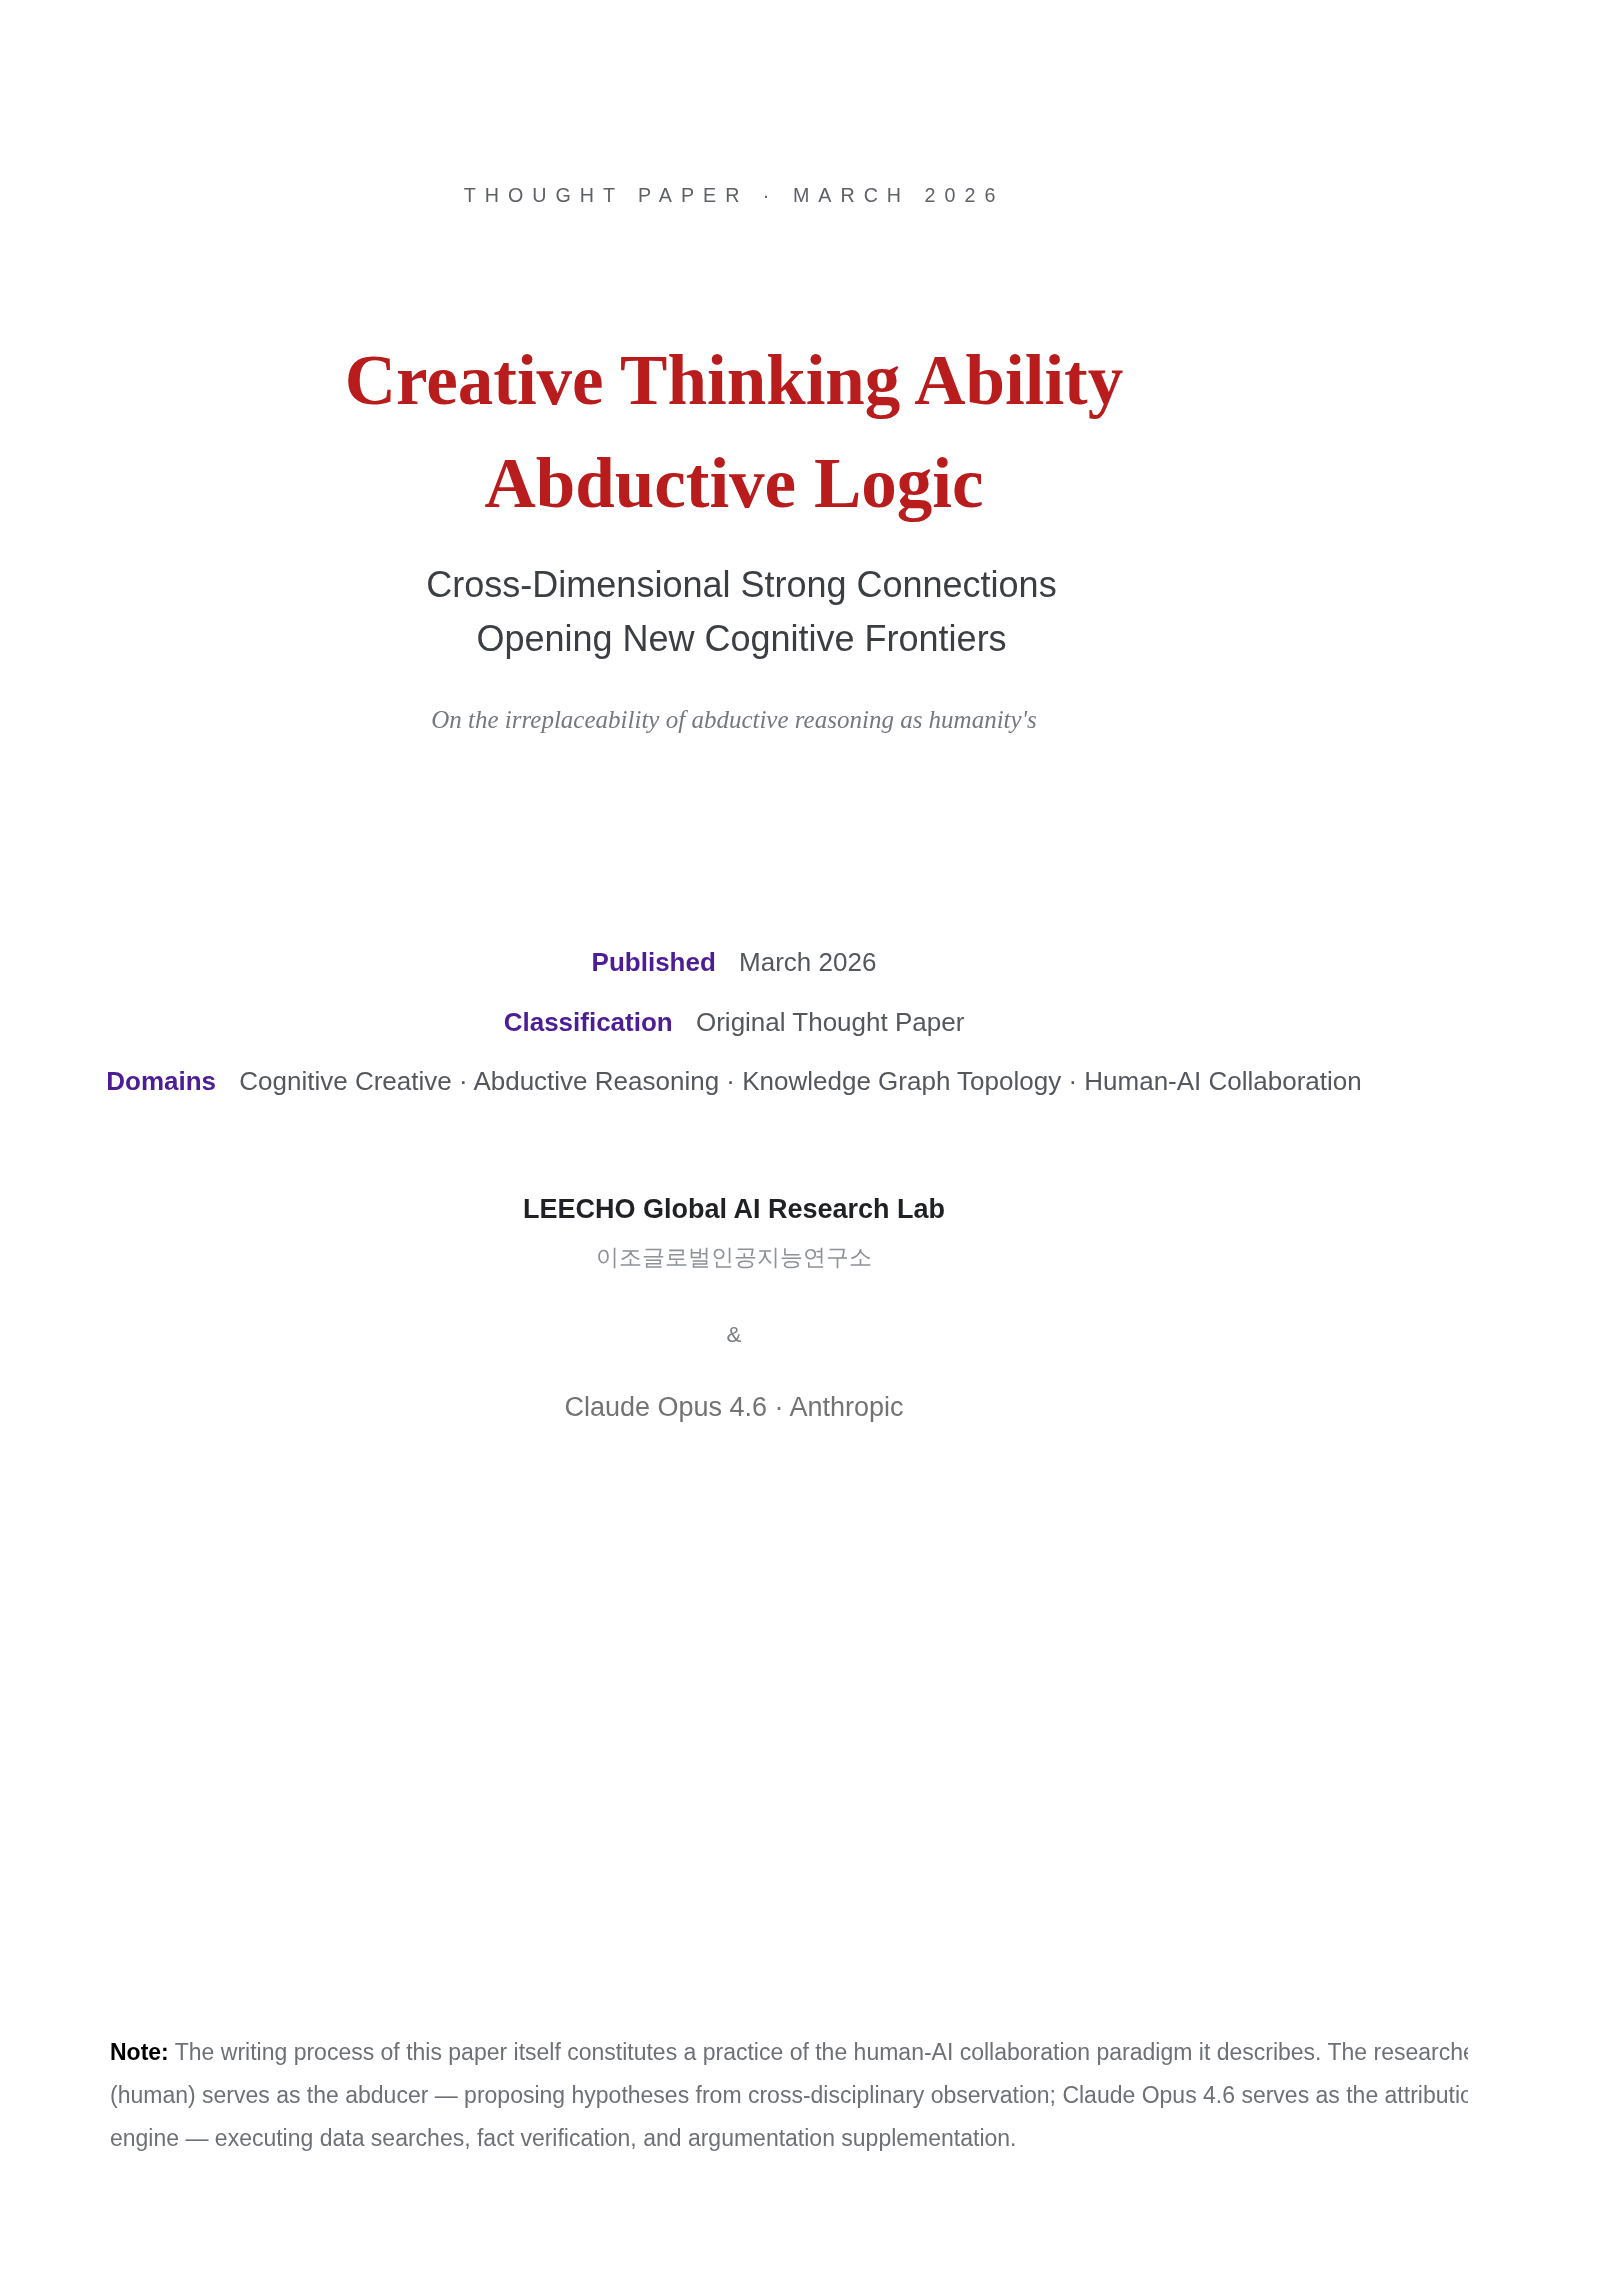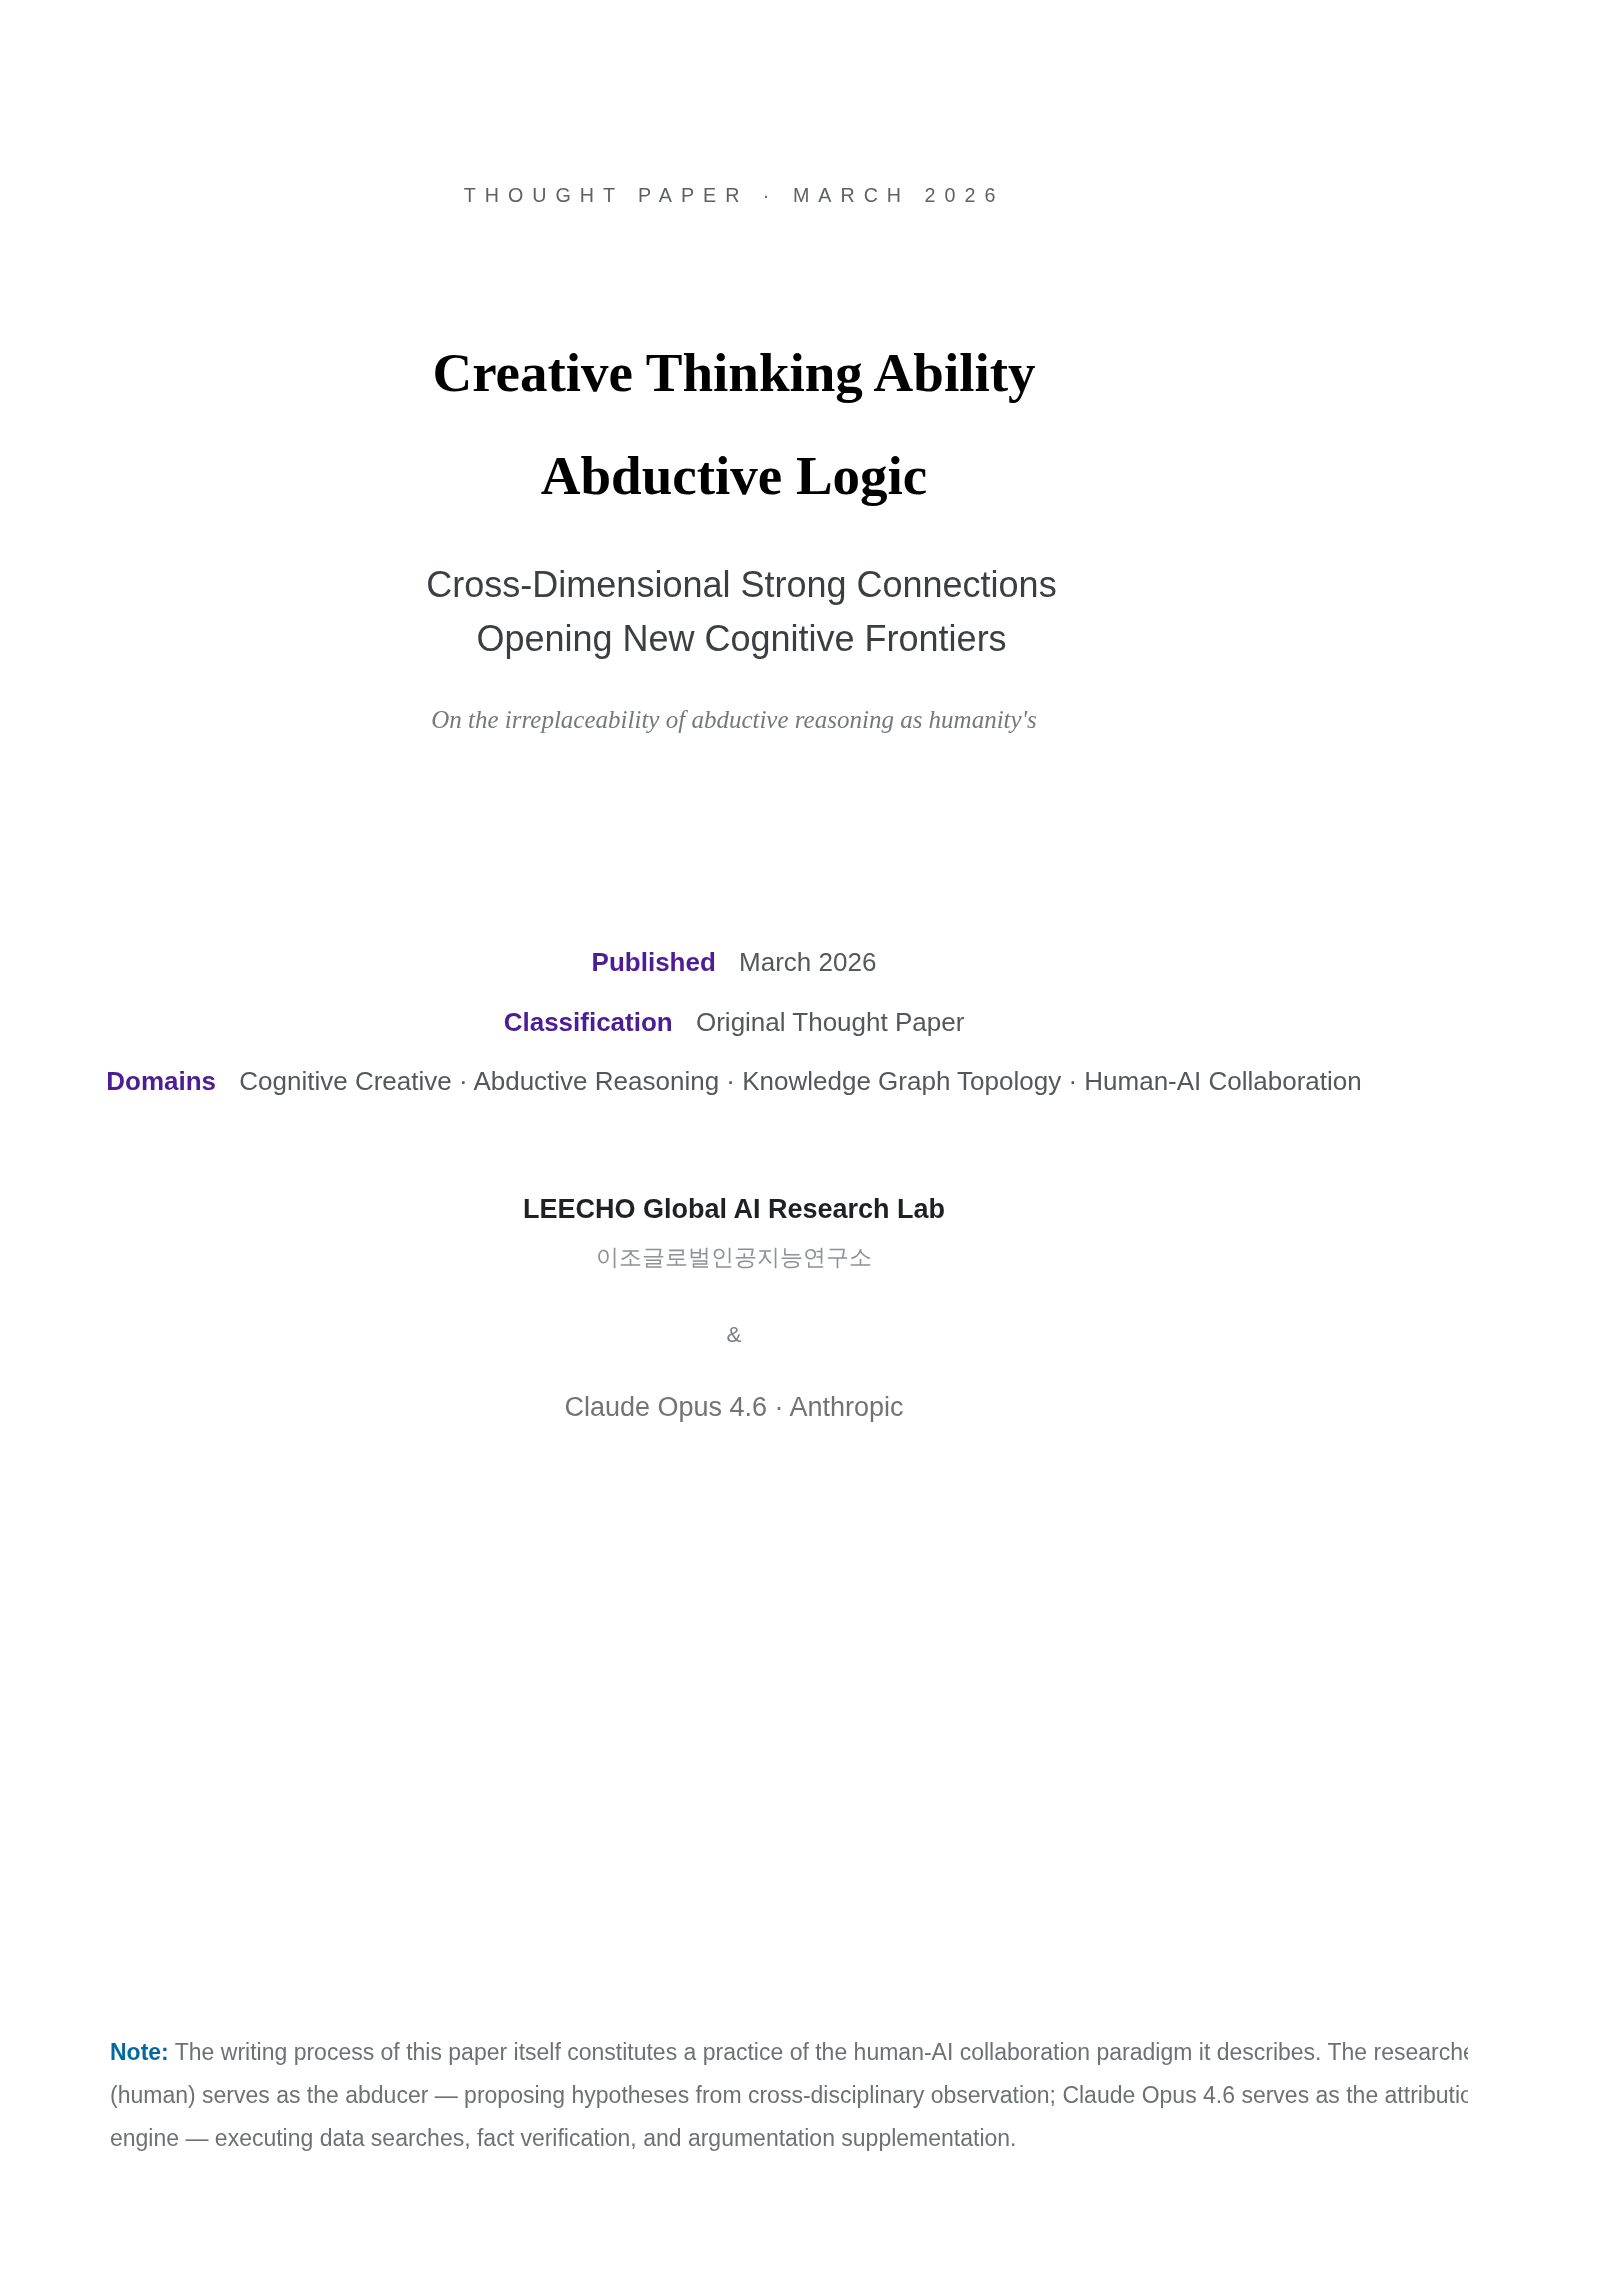--- a/index.html
+++ b/index.html
@@ -19,26 +19,26 @@
   }
   .eyebrow {
     top: 184px;
     font-size: 19.7px;
     font-weight: 400;
     letter-spacing: 9px;
     color: #5d6166;
   }
   .title {
     top: 321px;
-    margin: 0;
+    margin: 8px;
     font-family: "Liberation Serif", serif;
     font-weight: 700;
-    font-size: 55px;
+    font-size: 71px;
     line-height: 103px;
-    color: #000000;
+    color: #b91c1c;
   }
   .title-line { display: block; }
   .subtitle {
     top: 558px;
     font-size: 36px;
     font-weight: 400;
     line-height: 54px;
     color: #3b3e42;
   }
   .sub-line { display: block; padding-left: 15px; }
@@ -93,21 +93,21 @@
     top: 2008px;
     left: 110px;
     width: 1400px;
     font-size: 23px;
     line-height: 43px;
     color: #6d7176;
     text-align: left;
   }
   .note-label {
     font-weight: 700;
-    color: #0369a1;
+    color: #000000;
   }
 </style>
 </head>
 <body>
 
 <div class="page">
 
   <div class="center eyebrow">THOUGHT PAPER · MARCH 2026</div>
 
   <h1 class="center title">

